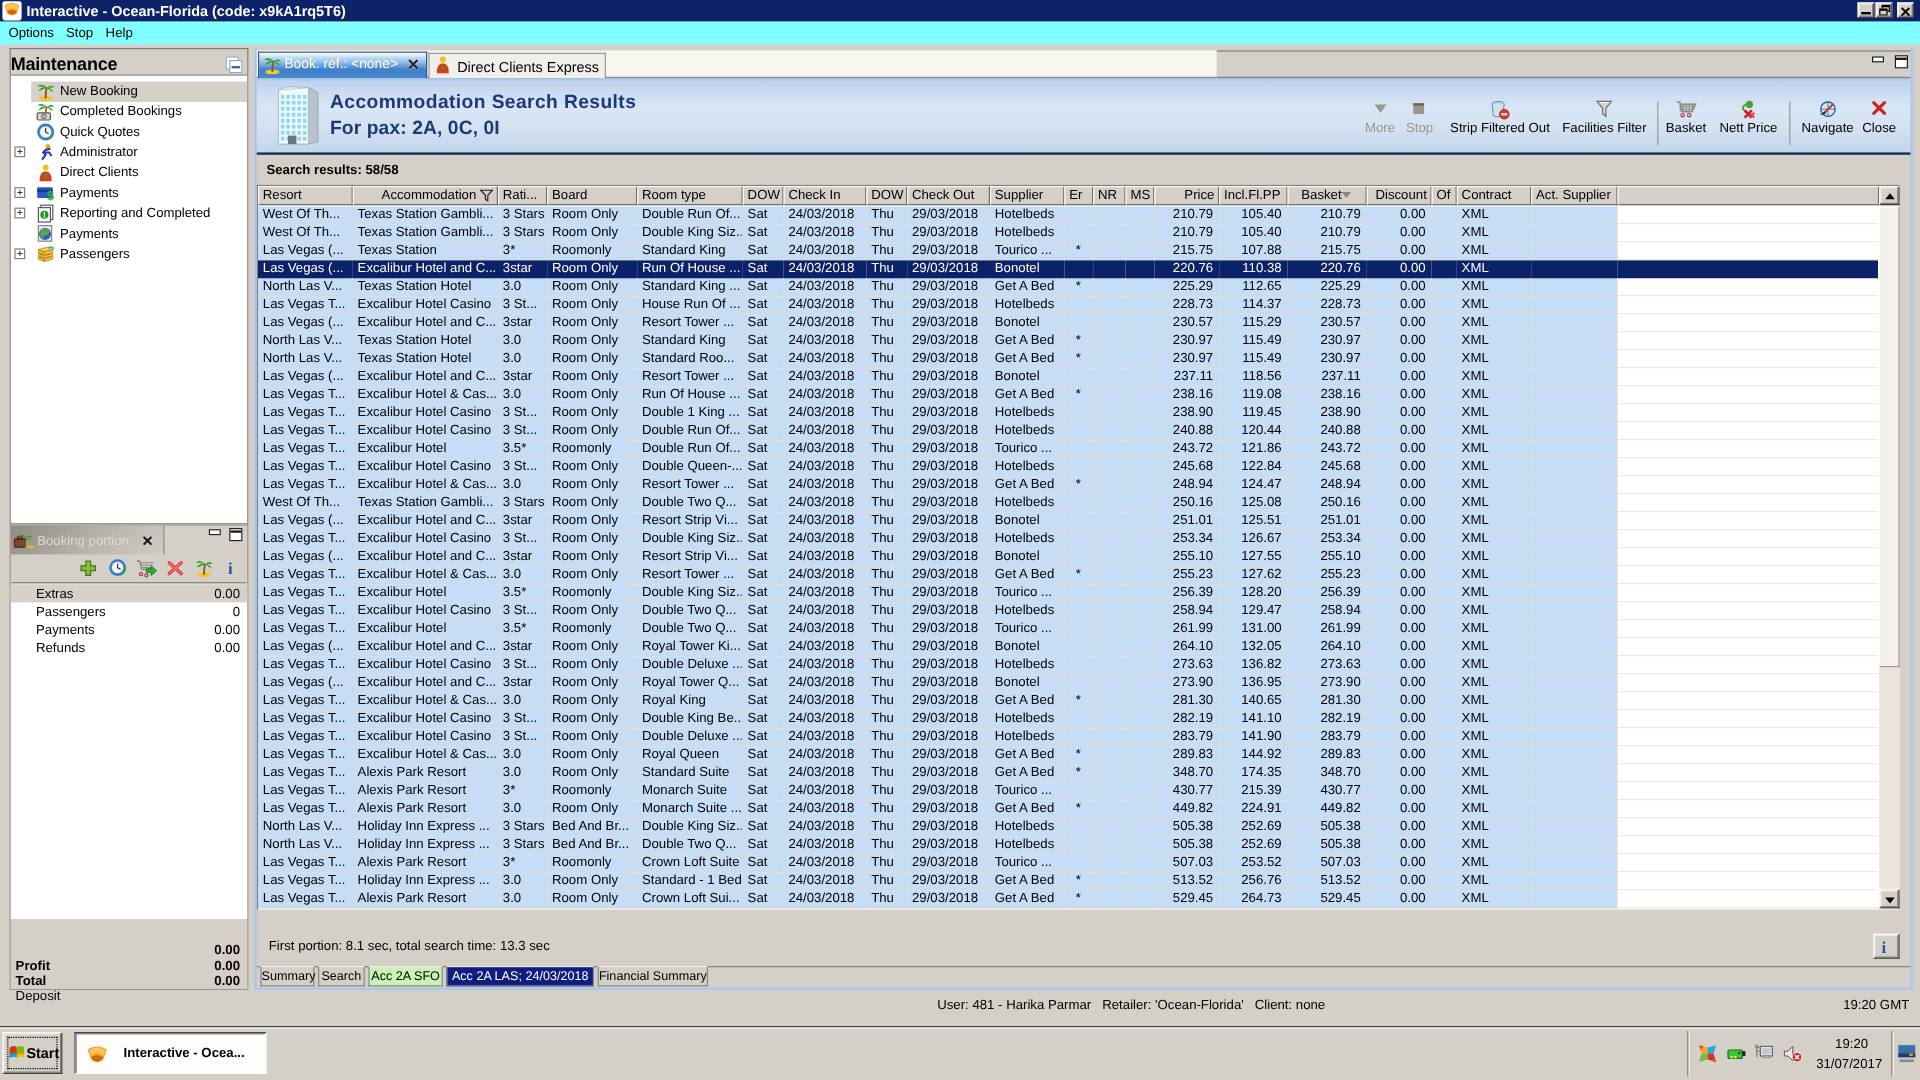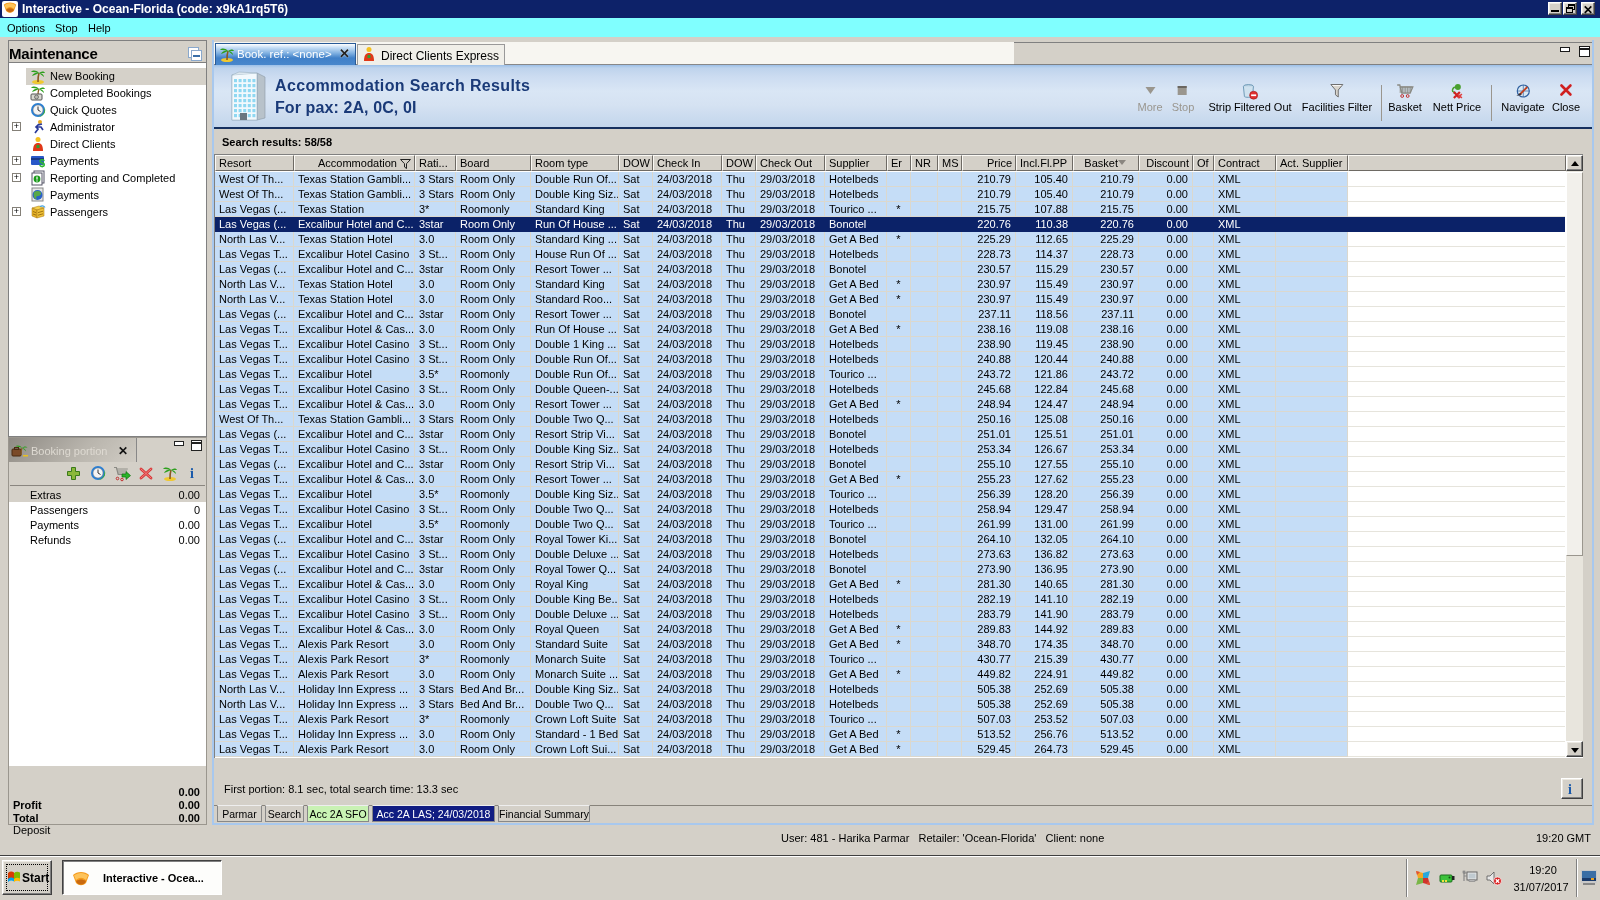--- a/index.html
+++ b/index.html
@@ -365,21 +365,21 @@
       <div style="position:absolute;left:4px;top:6px;width:0;height:0;border-left:4px solid transparent;border-right:4px solid transparent;border-top:5px solid #000"></div>
     </div>
   </div>
 <div class="ab" style="position:absolute;left:224px;top:783px;">First portion: 8.1 sec, total search time: 13.3 sec</div>
 <div class="ab bevel" style="position:absolute;left:1561px;top:778px;width:22px;height:21px;text-align:center">
     <div style="margin-top:3px"><svg width="8" height="14" viewBox="0 0 8 14">
         <text x="0" y="12" font-family="Liberation Serif" font-size="14" font-weight="bold" fill="#1a5aaa">i</text>
       </svg></div>
   </div>
 <div style="position:absolute;left:214px;top:805px;width:1378px;height:1px;background:#87837b"></div>
-<div class="ab" style="position:absolute;left:217px;top:805px;width:45px;height:17px;background:#d4d0c8;color:#000;text-align:center;line-height:16px;border:1px solid #888;border-top-color:#eee;white-space:nowrap;font-size:10.5px">Parmar</div>
+<div class="ab" style="position:absolute;left:217px;top:805px;width:45px;height:17px;background:#d4d0c8;color:#000;text-align:center;line-height:16px;border:1px solid #888;border-top-color:#eee;white-space:nowrap;font-size:10.5px">Summary</div>
 <div class="ab" style="position:absolute;left:265px;top:805px;width:39px;height:17px;background:#d4d0c8;color:#000;text-align:center;line-height:16px;border:1px solid #888;border-top-color:#eee;white-space:nowrap;font-size:10.5px">Search</div>
 <div class="ab" style="position:absolute;left:307px;top:805px;width:62px;height:17px;background:#c9f2b4;color:#000;text-align:center;line-height:16px;border:1px solid #888;border-top-color:#eee;white-space:nowrap;font-size:10.5px">Acc 2A SFO</div>
 <div class="ab" style="position:absolute;left:372px;top:805px;width:123px;height:17px;background:#101c82;color:#fff;text-align:center;line-height:16px;border:1px solid #888;border-top-color:#eee;white-space:nowrap;font-size:10.5px">Acc 2A LAS; 24/03/2018</div>
 <div class="ab" style="position:absolute;left:498px;top:805px;width:92px;height:17px;background:#d4d0c8;color:#000;text-align:center;line-height:16px;border:1px solid #888;border-top-color:#eee;white-space:nowrap;font-size:10.5px">Financial Summary</div>
 <div class="ab" style="position:absolute;left:781px;top:832px;">User: 481 - Harika Parmar&nbsp;&nbsp;&nbsp;Retailer: 'Ocean-Florida'&nbsp;&nbsp;&nbsp;Client: none</div>
 <div class="ab" style="position:absolute;left:1491px;top:832px;width:100px;text-align:right">19:20 GMT</div>
 <div style="position:absolute;left:0;top:855px;width:1600px;height:45px;background:#d4d0c8;border-top:1px solid #404040;box-shadow:inset 0 1px 0 #fff"></div>
 <div class="ab bevel" style="position:absolute;left:2px;top:860px;width:50px;height:35px">
     <div style="position:relative;width:100%;height:100%;outline:1px dotted #000;outline-offset:-4px">
       <div style="position:absolute;left:4px;top:9px"><svg width="15" height="14" viewBox="0 0 15 14">

